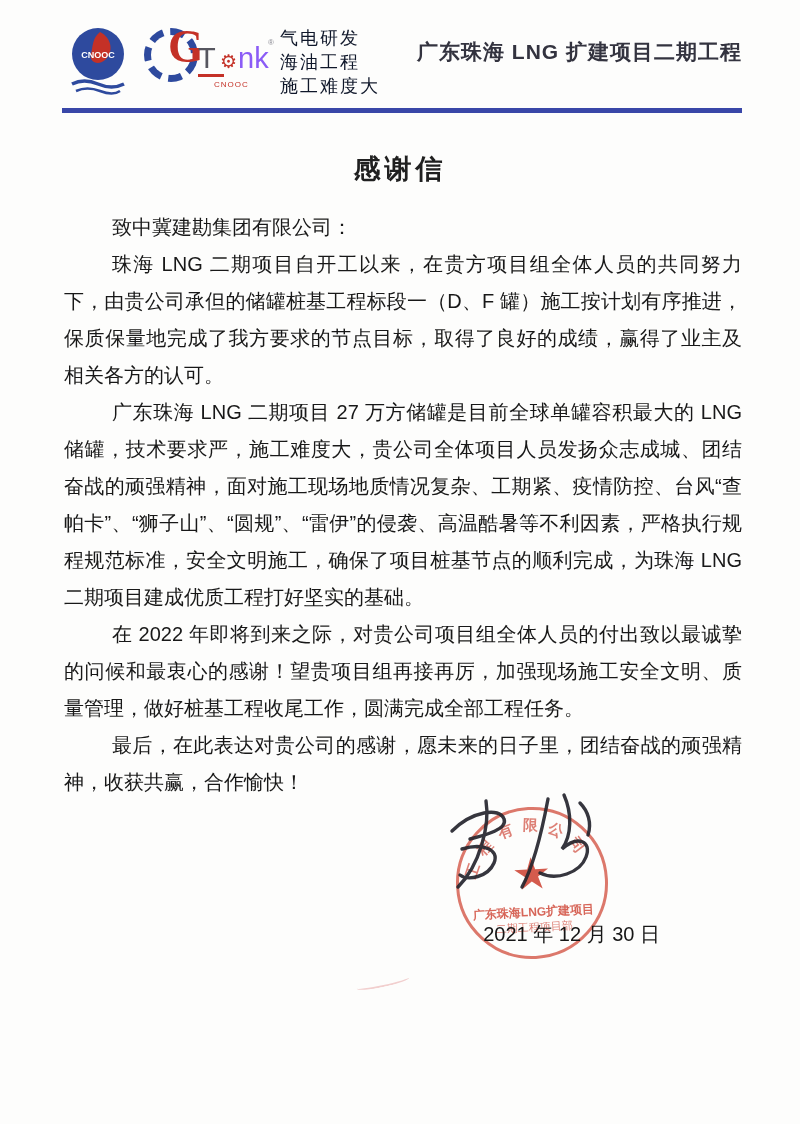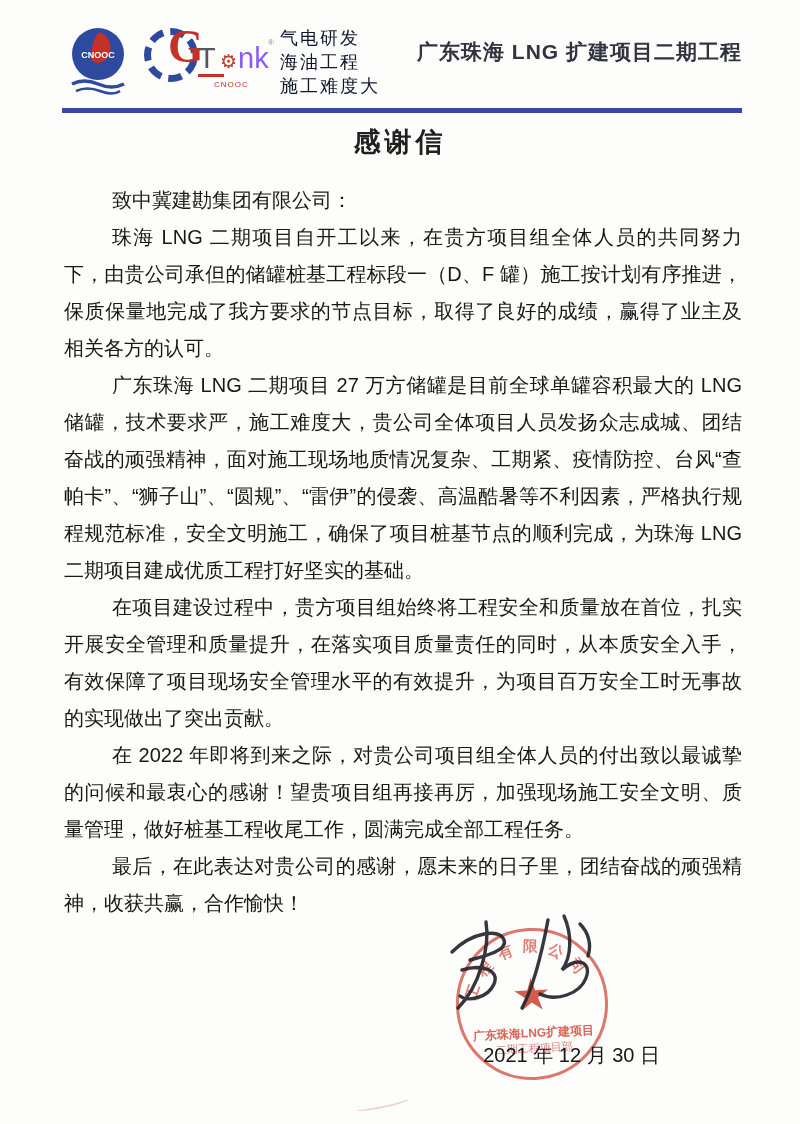--- a/index.html
+++ b/index.html
@@ -69,21 +69,21 @@
   }
   .double-rule {
     margin: 8px 58px 0 62px;
     height: 2px;
     border-top: 2px solid #3947a8;
     border-bottom: 3px solid #3947a8;
   }
 
   
   .letter-title {
-    margin-top: 11px;
+    margin-top: 38px;
     text-align: center;
     font-size: 27px; font-weight: bold; color: #202020;
     letter-spacing: 4px;
   }
   .letter-body {
     margin-top: 22px;
     padding: 0 58px 0 64px;
     font-size: 20px; font-weight: 500; line-height: 37px;
     text-align: justify; color: #181818;
   }
@@ -171,21 +171,20 @@
   </div>
 
   <div class="double-rule"></div>
 
   <div class="letter-title">感谢信</div>
 
   <div class="letter-body">
     <div class="salutation">致中冀建勘集团有限公司：</div>
     <p class="para">珠海 LNG 二期项目自开工以来，在贵方项目组全体人员的共同努力下，由贵公司承但的储罐桩基工程标段一（D、F 罐）施工按计划有序推进，保质保量地完成了我方要求的节点目标，取得了良好的成绩，赢得了业主及相关各方的认可。</p>
     <p class="para">广东珠海 LNG 二期项目 27 万方储罐是目前全球单罐容积最大的 LNG 储罐，技术要求严，施工难度大，贵公司全体项目人员发扬众志成城、团结奋战的顽强精神，面对施工现场地质情况复杂、工期紧、疫情防控、台风“查帕卡”、“狮子山”、“圆规”、“雷伊”的侵袭、高温酷暑等不利因素，严格执行规程规范标准，安全文明施工，确保了项目桩基节点的顺利完成，为珠海 LNG 二期项目建成优质工程打好坚实的基础。</p>
-    <p class="para">在项目建设过程中，贵方项目组始终将工程安全和质量放在首位，扎实开展安全管理和质量提升，在落实项目质量责任的同时，从本质安全入手，有效保障了项目现场安全管理水平的有效提升，为项目百万安全工时无事故的实现做出了突出贡献。</p>
     <p class="para">在 2022 年即将到来之际，对贵公司项目组全体人员的付出致以最诚挚的问候和最衷心的感谢！望贵项目组再接再厉，加强现场施工安全文明、质量管理，做好桩基工程收尾工作，圆满完成全部工程任务。</p>
     <p class="para">最后，在此表达对贵公司的感谢，愿未来的日子里，团结奋战的顽强精神，收获共赢，合作愉快！</p>
   </div>
 
   <div class="signature-area">
 
     <div class="stamp">
       <svg class="stamp-arc-svg" width="152" height="152" viewBox="0 0 152 152">
         <defs>
           <path id="sealArc" d="M 24,100 A 56,56 0 1 1 128,100" fill="none"></path>

